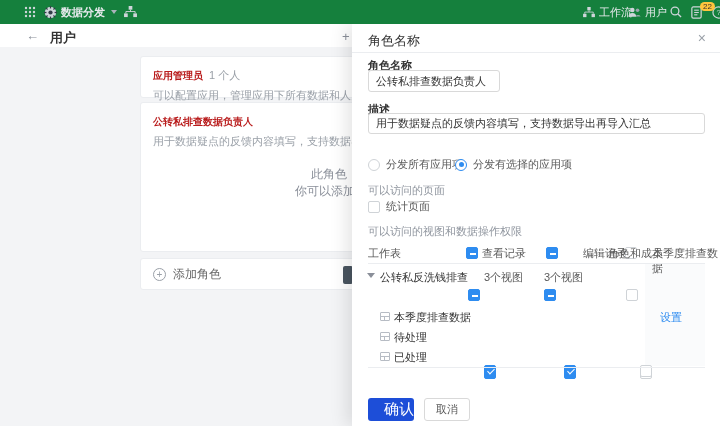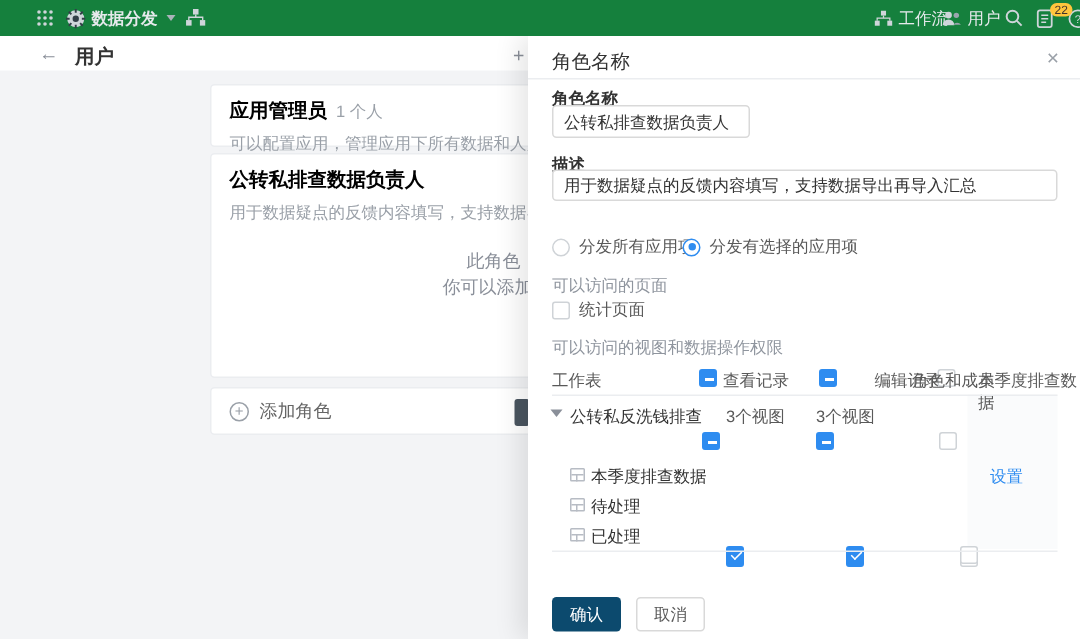--- a/index.html
+++ b/index.html
@@ -15,21 +15,21 @@
 
   
   .pagehead { position:absolute; left:0; top:24px; width:720px; height:23px; background:#fff; z-index:1; }
   .back { position:absolute; left:26px; top:4px; color:#8a8f99; font-size:13px; cursor:pointer; }
   .ptitle { position:absolute; left:50px; top:5px; font-size:13px; font-weight:bold; color:#333; }
   .psub { position:absolute; left:88px; top:6px; font-size:11px; color:#9aa0a8; }
   .plus-sliver { position:absolute; left:342px; top:5px; color:#8a8f99; font-size:13px; }
 
   
   .card { position:absolute; left:140px; width:440px; background:#fff; border:1px solid #ebedf0; border-radius:3px; }
-  .card-title { font-size:13px; font-weight:bold; color:#000000;font-family:Liberation Mono, monospace; }
+  .card-title { font-size:10px; font-weight:bold; color:#b91c1c;font-family:Liberation Mono, monospace; }
   .card-count { font-size:11px; color:#9aa0a8; font-weight:normal; margin-left:6px; }
   .card-desc { font-size:11px; color:#9aa0a8; margin-top:5px; }
   .empty1 { position:absolute; left:311px; top:166px; font-size:12px; color:#8a8f99; white-space:nowrap; }
   .empty2 { position:absolute; left:295px; top:183px; font-size:12px; color:#8a8f99; white-space:nowrap; }
   .addrole { position:absolute; left:140px; top:258px; width:440px; height:32px; background:#fff; border:1px solid #ebedf0; border-radius:3px; display:flex; align-items:center; padding-left:12px; gap:7px; color:#666; font-size:12px; cursor:pointer; }
   .plus-circle { width:13px; height:13px; border:1px solid #9aa0a8; border-radius:50%; color:#9aa0a8; font-size:10px; line-height:11px; text-align:center; }
   .dark-sliver { position:absolute; left:343px; top:266px; width:10px; height:18px; background:#4a5560; border-radius:2px; }
 
   
   .panel { position:absolute; left:352px; top:24px; width:368px; height:402px; background:#fff; box-shadow:-6px 0 16px rgba(0,0,0,0.10); z-index:10; }
@@ -56,21 +56,21 @@
   .tname { position:absolute; font-size:11px; color:#333; }
   .tviews { position:absolute; font-size:11px; color:#595959; }
   .tcaret { position:absolute; width:0; height:0; border-top:5px solid #8a8f99; border-left:4px solid transparent; border-right:4px solid transparent; cursor:pointer; }
   .grid-ic { position:absolute; width:10px; height:9px; border:1px solid #b7bcc4; border-radius:1px; }
   .grid-ic::before { content:""; position:absolute; left:0; top:2.5px; width:8px; height:1px; background:#b7bcc4; }
   .grid-ic::after { content:""; position:absolute; left:3px; top:2.5px; width:1px; height:5px; background:#b7bcc4; }
   .hline { position:absolute; left:16px; width:337px; height:1px; background:#ebedf0; }
   .opcol-bg { position:absolute; left:293px; top:239px; width:60px; height:103px; background:#fafbfc; }
   .setlink { position:absolute; font-size:11px; color:#2e8cf0; cursor:pointer; }
 
-  .btn-primary { position:absolute; left:16px; top:374px; width:46px; height:23px; background:#0c4a6e; color:#fff; font-size:11px; border:none; border-radius:3px; cursor:pointer; font-family:inherit; }
+  .btn-primary { position:absolute; left:16px; top:374px; width:46px; height:23px; background:#1d4ed8; color:#fff; font-size:15px; border:none; border-radius:3px; cursor:pointer; font-family:inherit;text-align:right; }
   .btn-default { position:absolute; left:72px; top:374px; width:46px; height:23px; background:#fff; color:#595959; font-size:11px; border:1px solid #d9d9d9; border-radius:3px; cursor:pointer; font-family:inherit; }
 
   svg { display:block; }
 </style>
 </head>
 <body>
 
 <div class="topbar">
   <div class="item" style="left:24px">
     <svg width="12" height="12" viewBox="0 0 12 12">

